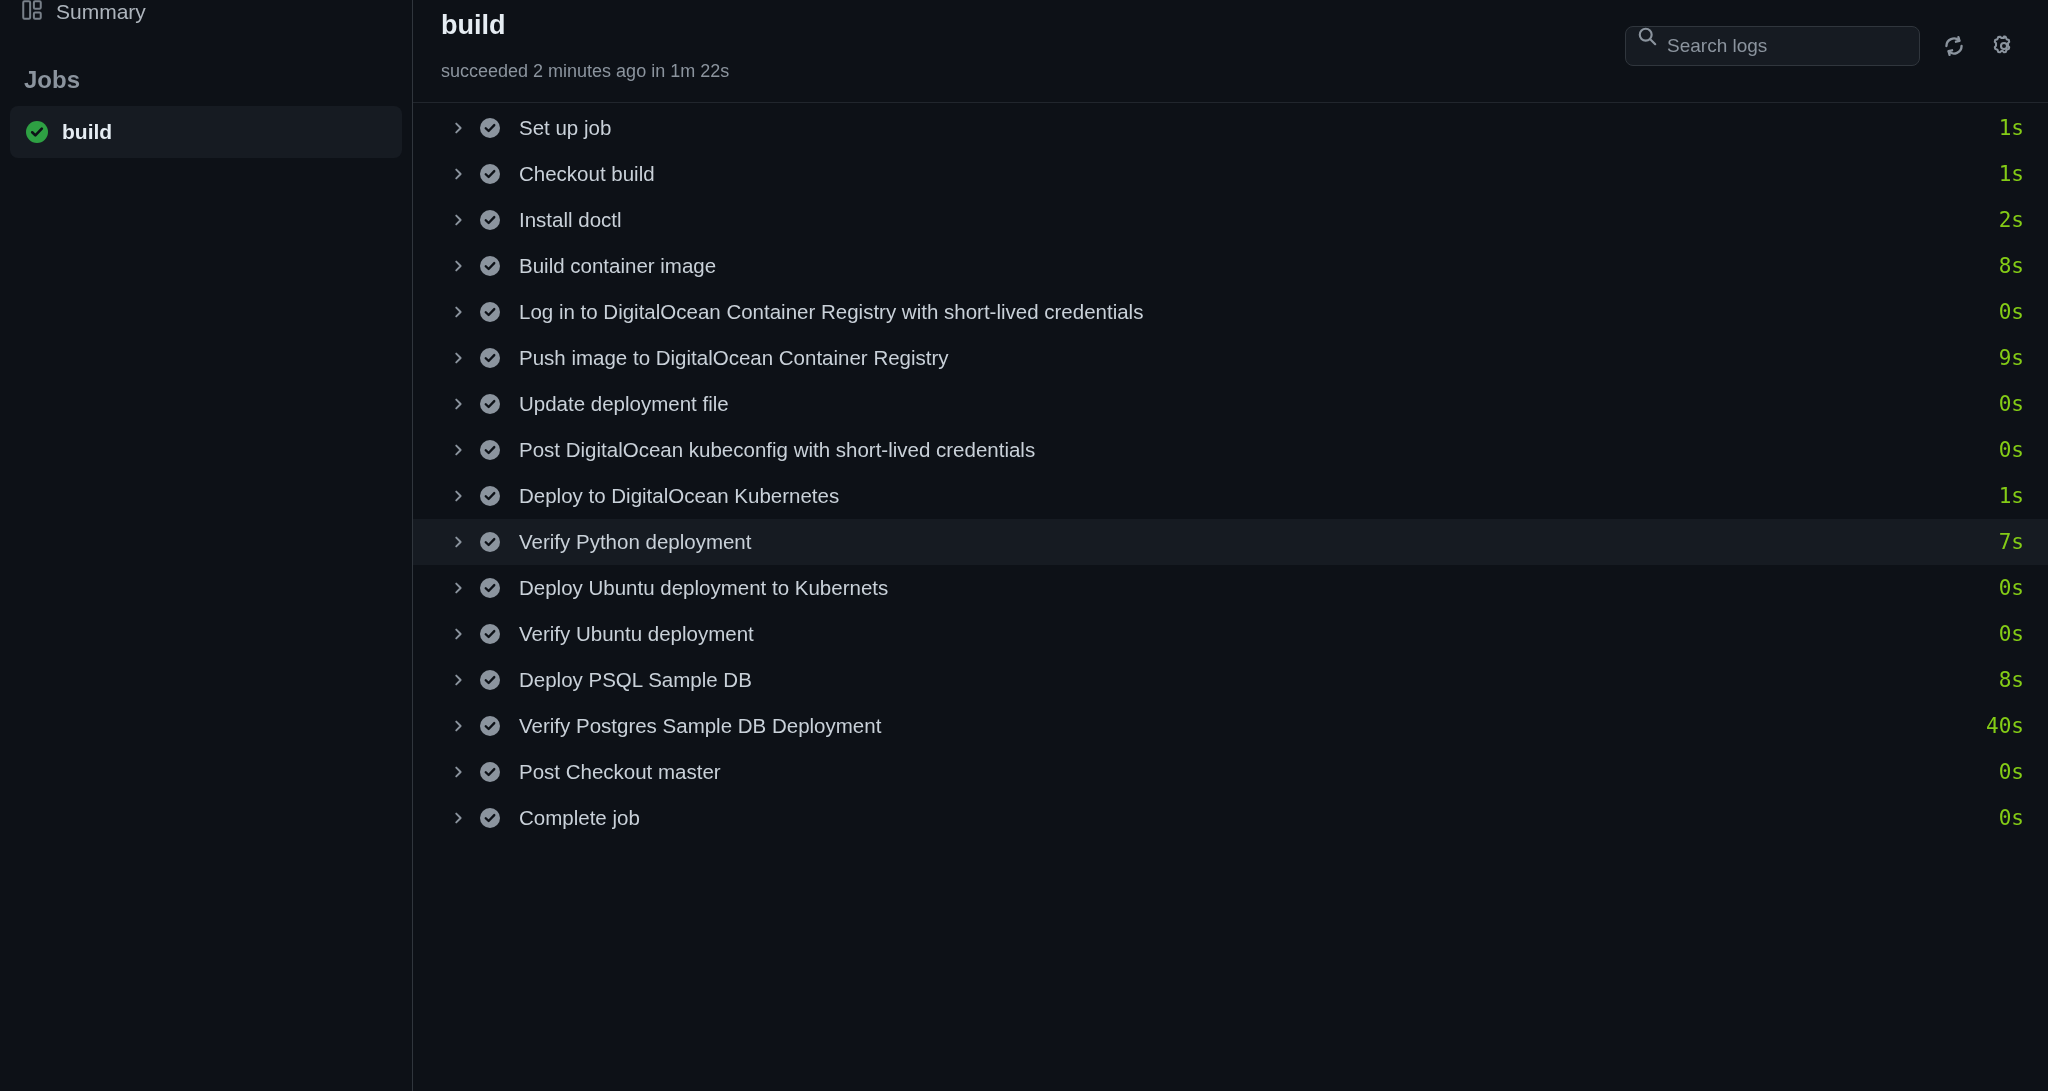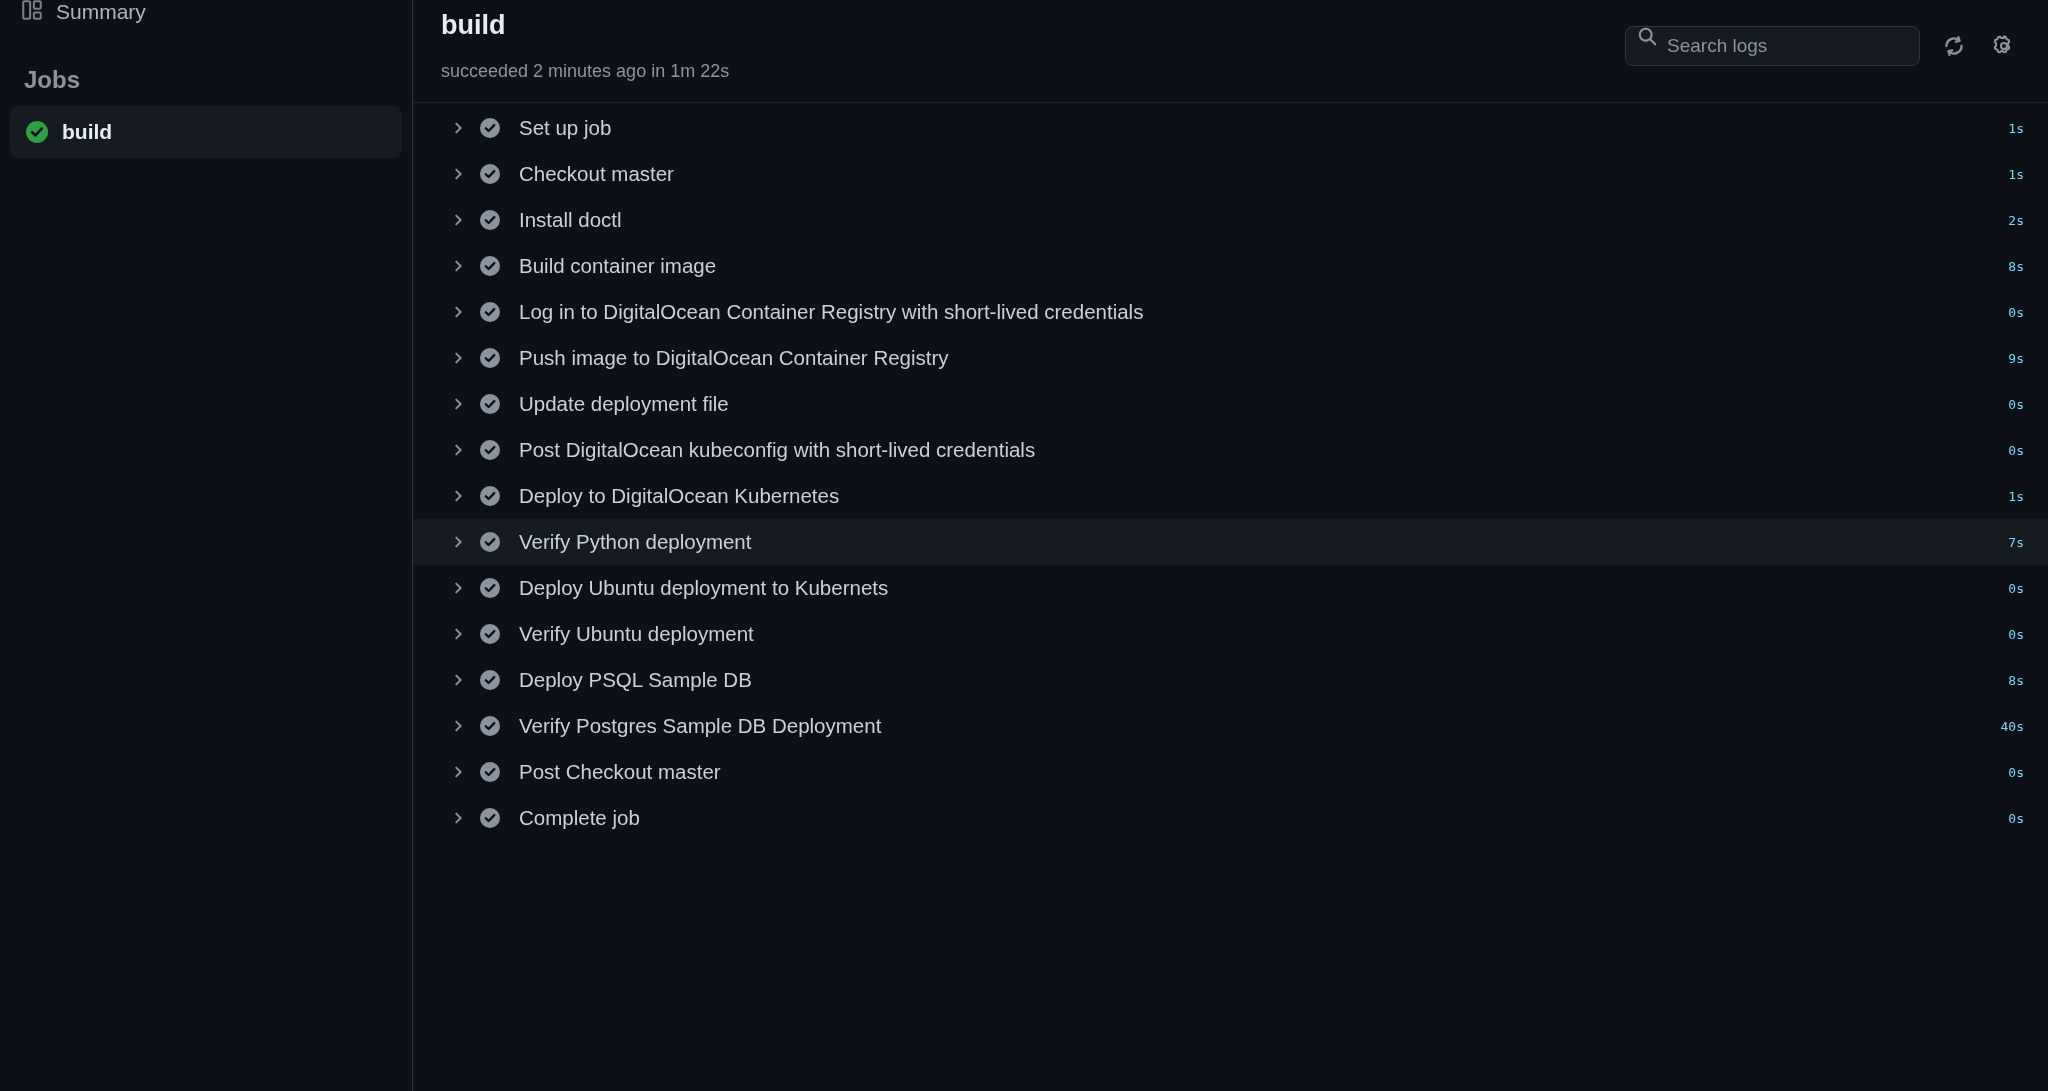--- a/index.html
+++ b/index.html
@@ -107,22 +107,22 @@
     margin-right: 18px;
   }
   .step-name {
     flex: 1 1 auto;
     font-size: 20.5px;
     color: #c9d1d9;
     white-space: nowrap; overflow: hidden; text-overflow: ellipsis;
   }
   .step-time {
     font-family: ui-monospace, SFMono-Regular, "SF Mono", Menlo, Consolas, monospace;
-    font-size: 13px;
-    color: #7dd3fc;
+    font-size: 21px;
+    color: #84cc16;
   }
 
   .steps::-webkit-scrollbar { width: 10px; }
   .steps::-webkit-scrollbar-thumb { background: #30363d; border-radius: 5px; }
 </style>
 </head>
 <body>
 
 <div class="root">
 
@@ -207,21 +207,21 @@
             <svg width="14" height="14" viewBox="0 0 16 16" fill="none" stroke="currentColor" stroke-width="2.2" stroke-linecap="round" stroke-linejoin="round">
               <polyline points="6 3 11 8 6 13"></polyline>
             </svg>
           </span>
           <span class="step-status">
             <svg width="20" height="20" viewBox="0 0 16 16">
               <circle cx="8" cy="8" r="8" fill="#8b949e"></circle>
               <path d="M4.6 8.2 L6.9 10.4 L11.4 5.7" stroke="#0d1117" stroke-width="1.9" fill="none" stroke-linecap="round" stroke-linejoin="round"></path>
             </svg>
           </span>
-          <span class="step-name">Checkout master</span>
+          <span class="step-name">Checkout build</span>
           <span class="step-time">1s</span>
         </div>
         <div class="step">
           <span class="step-chevron">
             <svg width="14" height="14" viewBox="0 0 16 16" fill="none" stroke="currentColor" stroke-width="2.2" stroke-linecap="round" stroke-linejoin="round">
               <polyline points="6 3 11 8 6 13"></polyline>
             </svg>
           </span>
           <span class="step-status">
             <svg width="20" height="20" viewBox="0 0 16 16">

